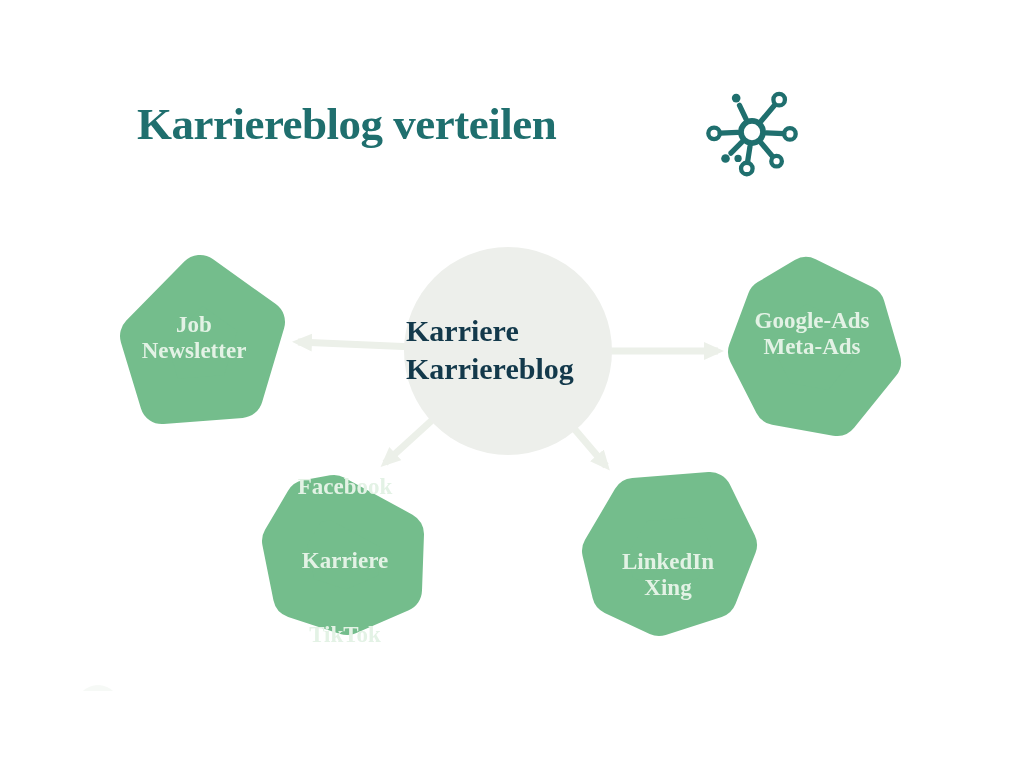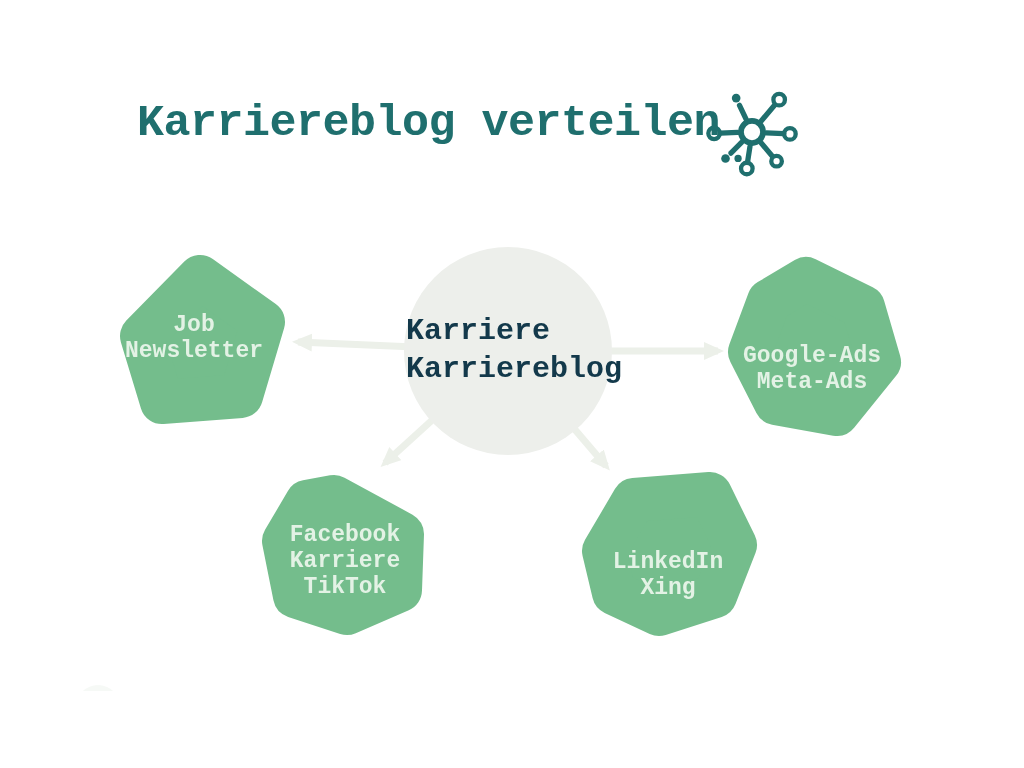--- a/index.html
+++ b/index.html
@@ -1,40 +1,40 @@
 <!DOCTYPE html>
 <html><head>
 <meta charset="utf-8">
 <style>
   html,body{margin:0;padding:0;background:#ffffff;}
   .stage{
     position:relative;width:1024px;height:691px;background:#ffffff;overflow:hidden;
-    font-family:Liberation Mono, monospace;
+    font-family:Liberation Serif, serif;
   }
   .shapes{position:absolute;left:0;top:0;width:1024px;height:768px;}
   .page-title{
     position:absolute;left:137px;top:98px;margin:0;
     font-size:45px;font-weight:800;letter-spacing:-0.5px;
     color:#1f6f6e;white-space:nowrap;
   }
   .hub-icon{position:absolute;left:702px;top:84px;width:100px;height:96px;}
   .center-label{
     position:absolute;left:406px;top:302px;width:204px;height:96px;
     display:flex;flex-direction:column;align-items:flex-start;justify-content:center;
     text-align:center;font-size:30px;font-weight:700;line-height:38px;color:#13394b;
   }
   .node-label{
     position:absolute;display:flex;flex-direction:column;align-items:center;justify-content:center;
     text-align:center;font-size:23px;font-weight:700;line-height:26px;color:#e3f2e5;
   }
   .node-label span{display:block;}
   .lbl-job{left:104px;top:310px;width:180px;height:56px;}
-  .lbl-fb{left:255px;top:520px;width:180px;height:82px;}
+  .lbl-fb{left:255px;top:520px;width:180px;height:82px;gap:48px;}
   .lbl-li{left:578px;top:523px;width:180px;height:56px;margin-top:24px;}
-  .lbl-ga{left:720px;top:341px;width:184px;height:56px;align-items:center;}
+  .lbl-ga{left:720px;top:306px;width:184px;height:56px;align-items:center;}
 </style>
 </head>
 <body>
 
 <div class="stage">
 
   <svg class="shapes" viewBox="0 0 1024 768" aria-hidden="true">
     <defs>
       <marker id="arrow" markerUnits="userSpaceOnUse" markerWidth="26" markerHeight="22" refX="14" refY="9" orient="auto">
         <path d="M0,0 L20,9 L0,18 Z" fill="#ecf0e9"></path>

